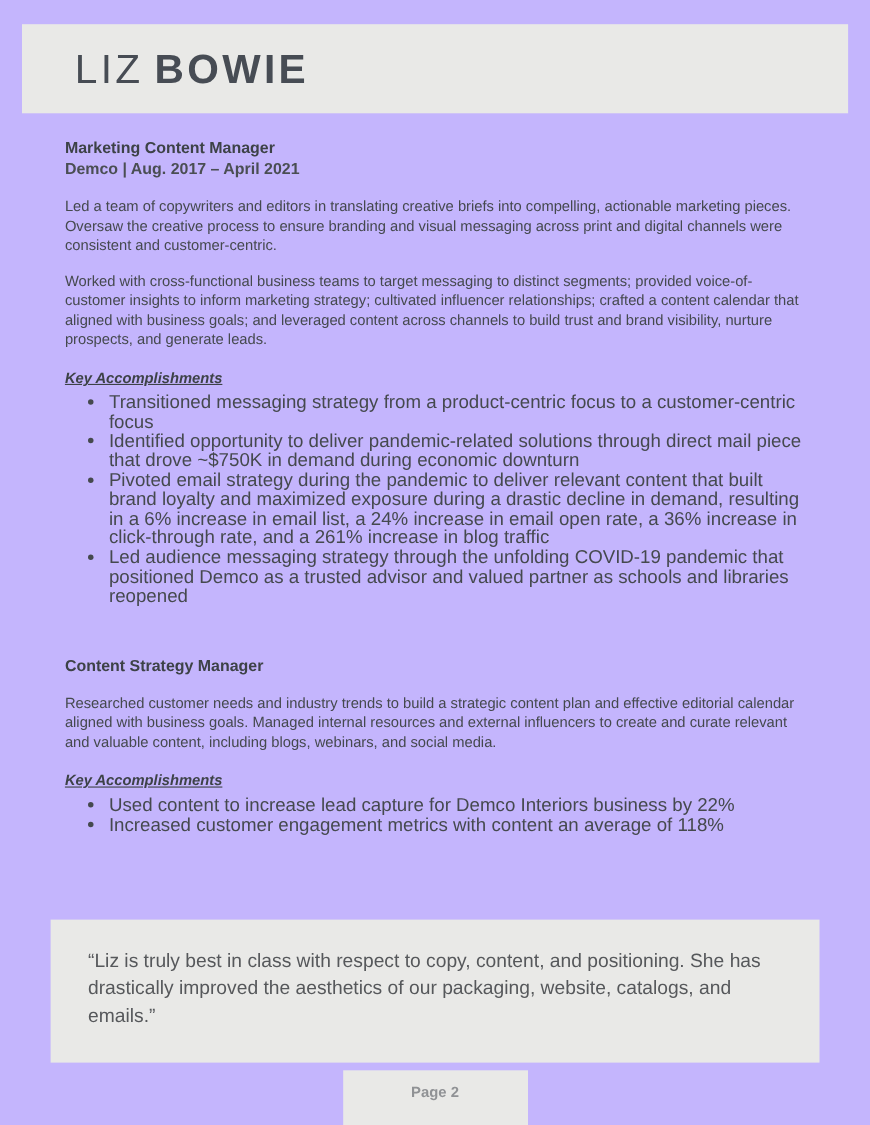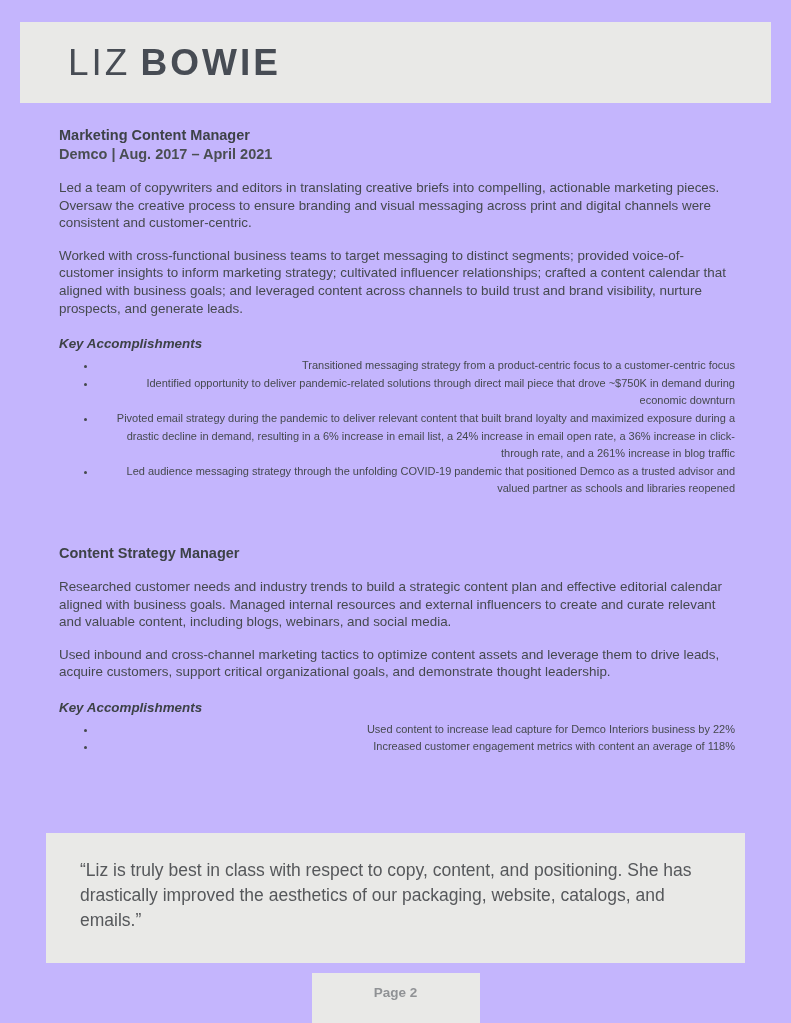--- a/index.html
+++ b/index.html
@@ -60,32 +60,32 @@
     line-height: 17.6px;
     color: #45494e;
   }
   .ka-heading {
     margin-top: 18px;
     font-size: 13.4px;
     font-weight: 700;
     font-style: italic;
     color: #3d4247;
     line-height: 17px;
+    text-decoration: underline;
   }
   .job ul {
     margin-top: 5px;
     padding-left: 38px;
     list-style-type: disc;
   }
   .job ul li {
-    font-size: 11px;
+    font-size: 17px;
     line-height: 17.6px;
     color: #45494e;
     padding-left: 2px;
-    text-align: right;
   }
 
   
   .quote-block {
     margin: 77px 46px 0 46px;
     background: #e9e9e7;
     padding: 25px 6px 30px 34px;
   }
   .quote-text {
     font-size: 17.5px;
@@ -142,21 +142,20 @@
         <li>Transitioned messaging strategy from a product-centric focus to a customer-centric focus</li>
         <li>Identified opportunity to deliver pandemic-related solutions through direct mail piece that drove ~$750K in demand during economic downturn</li>
         <li>Pivoted email strategy during the pandemic to deliver relevant content that built brand loyalty and maximized exposure during a drastic decline in demand, resulting in a 6% increase in email list, a 24% increase in email open rate, a 36% increase in click-through rate, and a 261% increase in blog traffic</li>
         <li>Led audience messaging strategy through the unfolding COVID-19 pandemic that positioned Demco as a trusted advisor and valued partner as schools and libraries reopened</li>
       </ul>
     </section>
 
     <section class="job">
       <h2 class="job-title">Content Strategy Manager</h2>
       <p>Researched customer needs and industry trends to build a strategic content plan and effective editorial calendar aligned with business goals. Managed internal resources and external influencers to create and curate relevant and valuable content, including blogs, webinars, and social media.</p>
-      <p>Used inbound and cross-channel marketing tactics to optimize content assets and leverage them to drive leads, acquire customers, support critical organizational goals, and demonstrate thought leadership.</p>
       <h3 class="ka-heading">Key Accomplishments</h3>
       <ul>
         <li>Used content to increase lead capture for Demco Interiors business by 22%</li>
         <li>Increased customer engagement metrics with content an average of 118%</li>
       </ul>
     </section>
 
   </div>
 
   <div class="quote-block">

